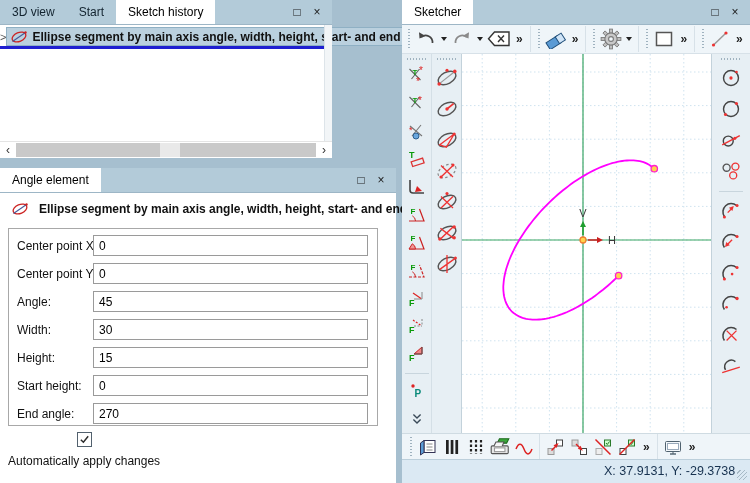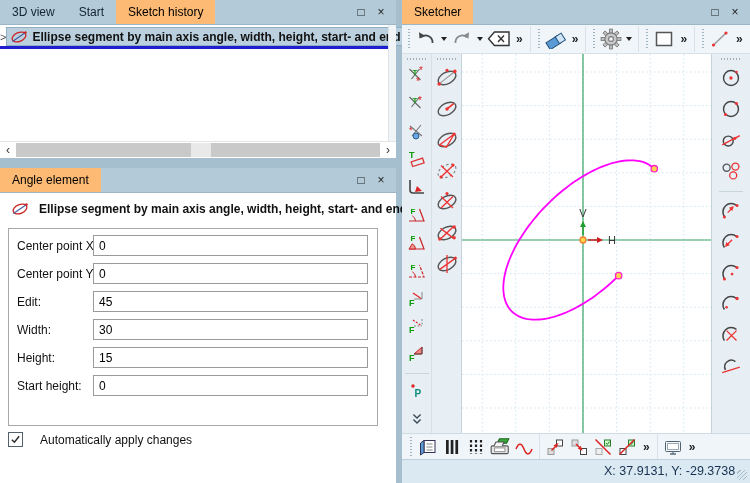--- a/index.html
+++ b/index.html
@@ -5,25 +5,25 @@
   html,body{margin:0;padding:0;}
   #app{position:relative;width:750px;height:483px;background:#a6bfcf;
        font-family:"Liberation Sans",sans-serif;font-size:12px;color:#111;
        overflow:hidden;user-select:none;}
   section{position:absolute;background:#fff;}
   
   .tabbar{position:absolute;left:0;top:0;right:0;height:25px;background:#b3cbd9;
           display:flex;align-items:stretch;border-bottom:1px solid #9db6c6;box-sizing:border-box;}
   .tabs{display:flex;align-items:stretch;flex:1;min-width:0;}
   .tab{padding:0 12px;line-height:24px;color:#12232f;white-space:nowrap;cursor:default;}
-  .tab.active{background:#fdba74;color:#000;}
+  .tab.active{background:#ffffff;color:#000;}
   .winbtns{display:flex;align-items:center;margin-right:5px;}
   .winbtn{width:20px;text-align:center;font-size:12px;color:#1c1c1c;line-height:24px;}
   
-  #history-panel{left:0;top:0;width:396px;height:158px;}
+  #history-panel{left:0;top:0;width:332px;height:158px;}
   #history-panel .list{position:absolute;left:0;top:25px;right:8px;bottom:17px;background:#fff;}
   .hrow{position:absolute;left:0;top:2px;right:0;height:19px;display:flex;align-items:center;}
   .chev{width:18px;text-align:center;color:#555;font-size:11px;}
   .hl{flex:1;display:flex;align-items:center;background:#bad0de;height:19px;border:1px solid #8fb0c4;box-sizing:border-box;}
   .mini-icon{margin:0 4px 0 3px;display:inline-flex;}
   .hlabel{font-weight:bold;font-size:12px;white-space:nowrap;overflow:hidden;}
   .hunderline{position:absolute;left:0;top:21px;right:0;height:3px;background:#1f1fd0;}
   .vstrip{position:absolute;top:25px;right:0;width:8px;bottom:17px;background:#f2f5f7;border-left:1px solid #dde4e9;box-sizing:border-box;}
   .hscroll{position:absolute;left:0;right:0;bottom:0;height:17px;background:#fff;display:flex;align-items:center;border-top:1px solid #e4e4e4;box-sizing:border-box;}
   .sarrow{width:16px;text-align:center;color:#333;font-size:12px;line-height:16px;}
@@ -31,21 +31,21 @@
   .sthumb{position:absolute;left:48%;top:0;width:20px;height:14px;background:#e9e9e9;}
   
   #edit-panel{left:0;top:168px;width:396px;height:315px;}
   .descrow{position:absolute;left:8px;top:34px;display:flex;align-items:center;gap:6px;}
   .desctext{font-weight:bold;font-size:12px;white-space:nowrap;}
   .groupbox{position:absolute;left:8px;top:60px;width:370px;height:198px;border:1px solid #a8a8a8;box-sizing:border-box;padding-top:5px;}
   .frow{position:relative;height:28px;}
   .flabel{position:absolute;left:8px;top:5px;font-size:12px;color:#111;}
   .finput{position:absolute;left:84px;top:1px;width:268px;height:19px;border:1px solid #9a9a9a;
           font-family:"Liberation Sans",sans-serif;font-size:12px;padding:0 0 0 5px;background:#fff;color:#000;box-sizing:content-box;}
-  .cbrow{position:absolute;left:8px;top:264px;display:flex;align-items:center;gap:17px;}
+  .cbrow{position:absolute;left:8px;top:264px;display:flex;align-items:center;gap:7px;flex-direction:column;}
   .cbbox{width:13px;height:13px;border:1px solid #52616e;background:#fff;display:inline-flex;align-items:center;justify-content:center;}
   .cblabel{font-size:12px;}
   
   #sketcher-panel{left:402px;top:0;width:348px;height:483px;background:#eff5f9;}
   #top-toolbar{position:absolute;left:0;top:25px;right:0;height:29px;background:#eff5f9;
                display:flex;align-items:center;border-bottom:1px solid #d7e1e8;box-sizing:border-box;padding-left:2px;}
   .tbtn{display:inline-flex;align-items:center;justify-content:center;min-width:22px;height:24px;margin:0 1px;}
   .caret{width:0;height:0;border-left:3.5px solid transparent;border-right:3.5px solid transparent;border-top:4px solid #222;margin:0 3px;}
   .overflow{color:#222;font-weight:bold;font-size:12px;margin:0 4px;}
   .grip{width:2px;height:20px;margin:0 4px;background:repeating-linear-gradient(to bottom,#9fb2bf 0 1px,transparent 1px 3px);}
@@ -134,34 +134,38 @@
       <div id="fields">
           <div class="frow">
             <span class="flabel">Center point X:</span>
             <input class="finput" type="text" value="0" style="">
           </div>
           <div class="frow">
             <span class="flabel">Center point Y:</span>
             <input class="finput" type="text" value="0" style="">
           </div>
           <div class="frow">
-            <span class="flabel">Edit:</span>
+            <span class="flabel">Angle:</span>
             <input class="finput" type="text" value="45" style="">
           </div>
           <div class="frow">
             <span class="flabel">Width:</span>
             <input class="finput" type="text" value="30" style="">
           </div>
           <div class="frow">
             <span class="flabel">Height:</span>
             <input class="finput" type="text" value="15" style="">
           </div>
           <div class="frow">
             <span class="flabel">Start height:</span>
             <input class="finput" type="text" value="0" style="">
+          </div>
+          <div class="frow">
+            <span class="flabel">End angle:</span>
+            <input class="finput" type="text" value="270" style="">
           </div>
         </div>
     </div>
     <div class="cbrow">
       <span class="cbbox" id="auto-apply-checkbox">
           <svg viewBox="0 0 12 12" width="11" height="11" xmlns="http://www.w3.org/2000/svg">
             <path d="M2 6.2l2.8 2.8L10 2.4" stroke="#2b2b2b" stroke-width="1.6" fill="none"></path>
           </svg>
         </span>
       <span class="cblabel">Automatically apply changes</span>

